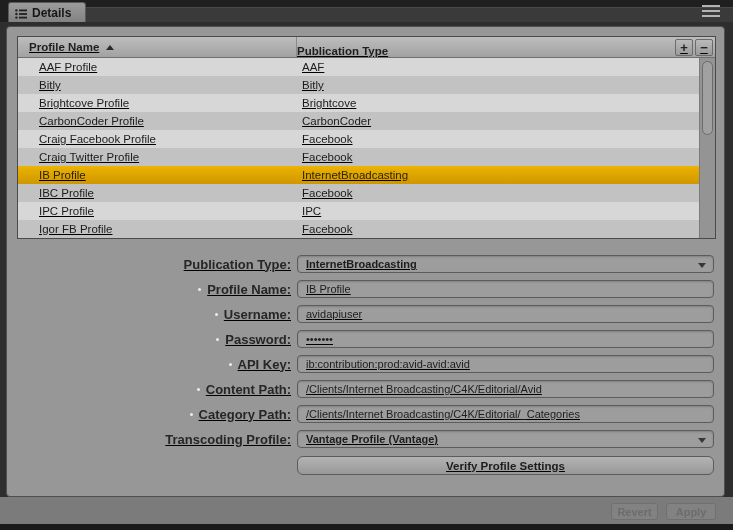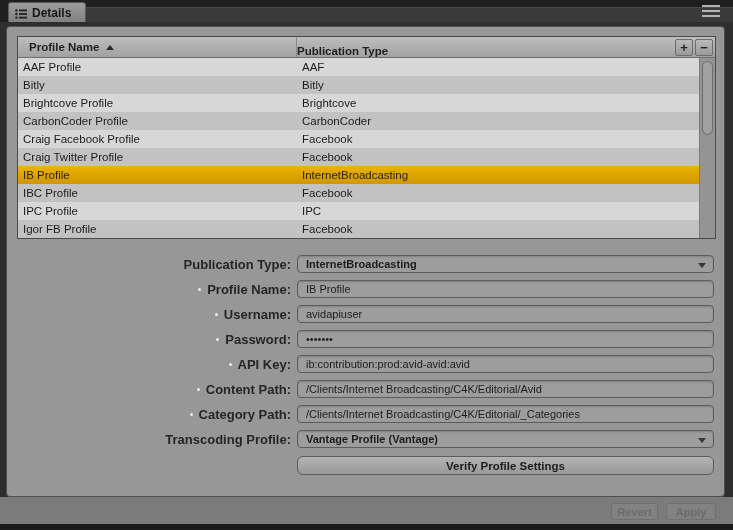--- a/index.html
+++ b/index.html
@@ -22,39 +22,40 @@
   }
   .tab-icon { display:inline-block; width:12px; height:10px; }
   .menu-btn { position:absolute; right:13px; top:5px; width:18px; height:12px;
     display:flex; flex-direction:column; justify-content:space-between; cursor:pointer; }
   .menu-btn span { display:block; height:2px; background:#b3b3b3; }
   
   .panel {
     position:absolute; left:6px; top:26px; width:719px; height:471px;
     background:#979797; border:1px solid #4f4f4f; border-radius:4px;
     padding:9px 10px 0 10px;
+    text-decoration:underline;
   }
   
   .table { position:relative; width:699px; height:203px; border:1px solid #4a4a4a; background:#9a9a9a; }
   .thead { display:flex; height:21px; background:linear-gradient(#bdbdbd,#a2a2a2);
     border-bottom:1px solid #6f6f6f; align-items:center; }
   .th { font-size:11.5px; font-weight:bold; color:#1f1f1f; display:flex; align-items:center; height:100%; }
   .th1 { width:278px; padding-left:11px; }
   .th2 { flex:1; border-left:1px solid #8a8a8a;align-items:flex-end; }
   .sort { width:0; height:0; margin-left:7px; border-left:4px solid transparent;
     border-right:4px solid transparent; border-bottom:5px solid #2a2a2a; }
   .hbtn { width:18px; height:17px; margin-right:2px; background:linear-gradient(#bababa,#9a9a9a);
     border:1px solid #6b6b6b; border-radius:2px; font:bold 13px/13px "Liberation Sans",sans-serif;
     color:#222; cursor:pointer; padding:0; }
   .tbody { margin-right:16px; }
   .row { height:18px; display:flex; align-items:center; font-size:11.5px; color:#1c1c1c; cursor:default; }
   .row:nth-child(odd) { background:#d7d7d7; }
   .row:nth-child(even) { background:#c2c2c2; }
   .row.selected { background:linear-gradient(#ecb300,#cf9700); color:#2e2300; }
-  .cell1 { width:278px; padding-left:5px; overflow:hidden; white-space:nowrap; }
+  .cell1 { width:278px; padding-left:21px; overflow:hidden; white-space:nowrap; }
   .cell2 { flex:1; padding-left:6px; overflow:hidden; white-space:nowrap; }
   .vscroll { position:absolute; top:21px; right:0; bottom:0; width:16px;
     background:#949494; border-left:1px solid #7b7b7b; }
   .thumb { position:absolute; top:3px; left:2px; width:11px; height:74px;
     background:#a1a1a1; border:1px solid #6b6b6b; border-radius:6px; }
   
   .form { margin-top:16px; }
   .form-row { display:flex; align-items:center; margin-bottom:7px; }
   .flabel { width:274px; display:flex; justify-content:flex-end; align-items:center;
     font-size:13px; font-weight:bold; color:#262626; padding-right:0; }

